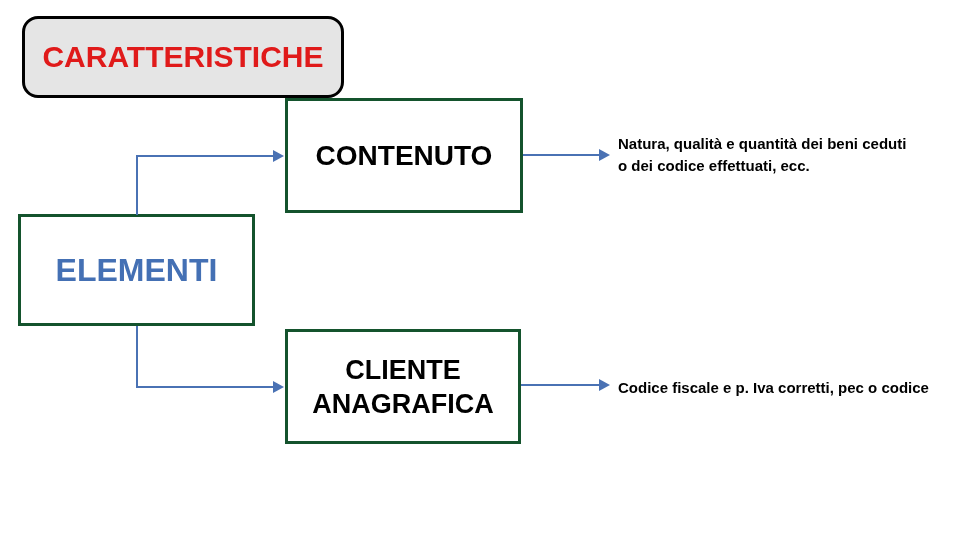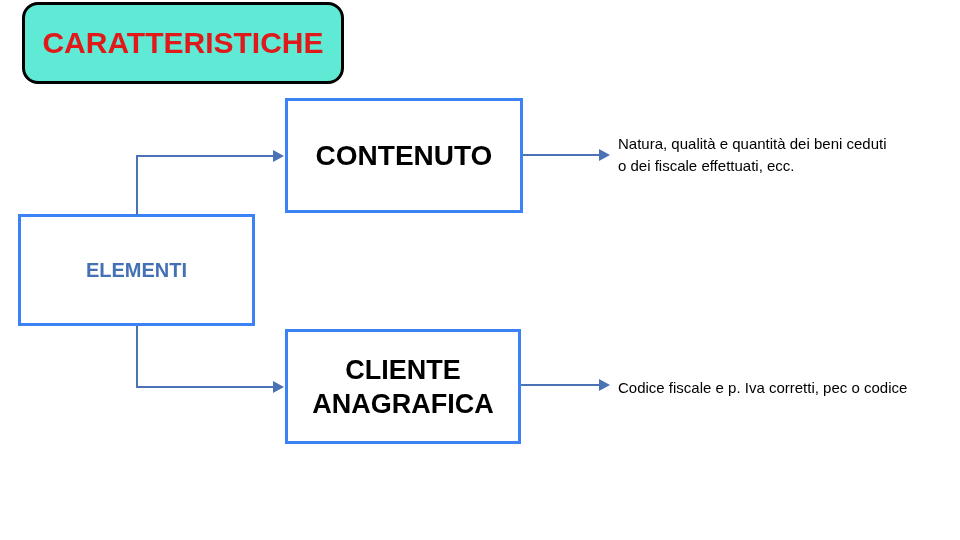--- a/index.html
+++ b/index.html
@@ -5,37 +5,37 @@
   html, body { margin: 0; padding: 0; background: #ffffff; }
   .slide {
     position: relative;
     width: 960px; height: 540px;
     background: #ffffff;
     overflow: hidden;
     font-family: "Liberation Sans", sans-serif;
   }
   
   .title-box {
-    position: absolute; left: 22px; top: 2px;
+    position: absolute; left: 22px; top: 16px;
     width: 316px; height: 76px;
     border: 3px solid #000000; border-radius: 16px;
     display: flex; align-items: center; justify-content: center;
     color: #e01a1a; font-weight: bold; font-size: 30px;
-    letter-spacing: 0px; background: #5eead4;
+    letter-spacing: 0px; background: #e5e5e5;
   }
   
   .box {
     position: absolute; background: #ffffff;
-    border: 3px solid #3b82f6;
+    border: 3px solid #14532d;
     display: flex; flex-direction: column;
     align-items: center; justify-content: center;
     font-weight: bold; text-align: center;
   }
   .contenuto-box { left: 285px; top: 98px;  width: 232px; height: 109px; font-size: 28px; color: #000000; }
-  .root-box      { left: 18px;  top: 214px; width: 231px; height: 106px; font-size: 20px; color: #4470b4; line-height: 30px; }
+  .root-box      { left: 18px;  top: 214px; width: 231px; height: 106px; font-size: 32px; color: #4470b4; line-height: 30px; }
   .anagrafica-box{ left: 285px; top: 329px; width: 230px; height: 109px; font-size: 27px; color: #000000; line-height: 34px; }
   
   .hline, .vline { position: absolute; background: #4a72b4; }
   .hline { height: 2px; }
   .vline { width: 2px; }
   .c1v { left: 136px; top: 155px; height: 60px; }
   .c1h { left: 136px; top: 155px; width: 139px; }
   .c2v { left: 136px; top: 326px; height: 61px; }
   .c2h { left: 136px; top: 386px; width: 139px; }
   .c3h { left: 523px; top: 154px; width: 78px; }
@@ -47,21 +47,21 @@
     border-bottom: 6px solid transparent;
     border-left: 11px solid #4a72b4;
   }
   .ah1 { left: 273px; top: 150px; }
   .ah2 { left: 273px; top: 381px; }
   .ah3 { left: 599px; top: 149px; }
   .ah4 { left: 599px; top: 379px; }
   
   .annotation {
     position: absolute; color: #000000;
-    font-size: 15px; font-weight: 400; line-height: 22px;
+    font-size: 15px; font-weight: 700; line-height: 22px;
     white-space: nowrap;
   }
   .annotation-1 { left: 618px; top: 133px; }
   .annotation-2 { left: 618px; top: 377px; }
 </style>
 </head>
 <body>
 
 <div class="slide">
 
@@ -91,20 +91,20 @@
   <div class="arrow-head ah2"></div>
 
   <div class="hline c3h"></div>
   <div class="arrow-head ah3"></div>
 
   <div class="hline c4h"></div>
   <div class="arrow-head ah4"></div>
 
   <div class="annotation annotation-1">
     <div>Natura, qualità e quantità dei beni ceduti</div>
-    <div>o dei fiscale effettuati, ecc.</div>
+    <div>o dei codice effettuati, ecc.</div>
   </div>
 
   <div class="annotation annotation-2">
     <div>Codice fiscale e p. Iva corretti, pec o codice</div>
   </div>
 
 </div>
 
 </body></html>

